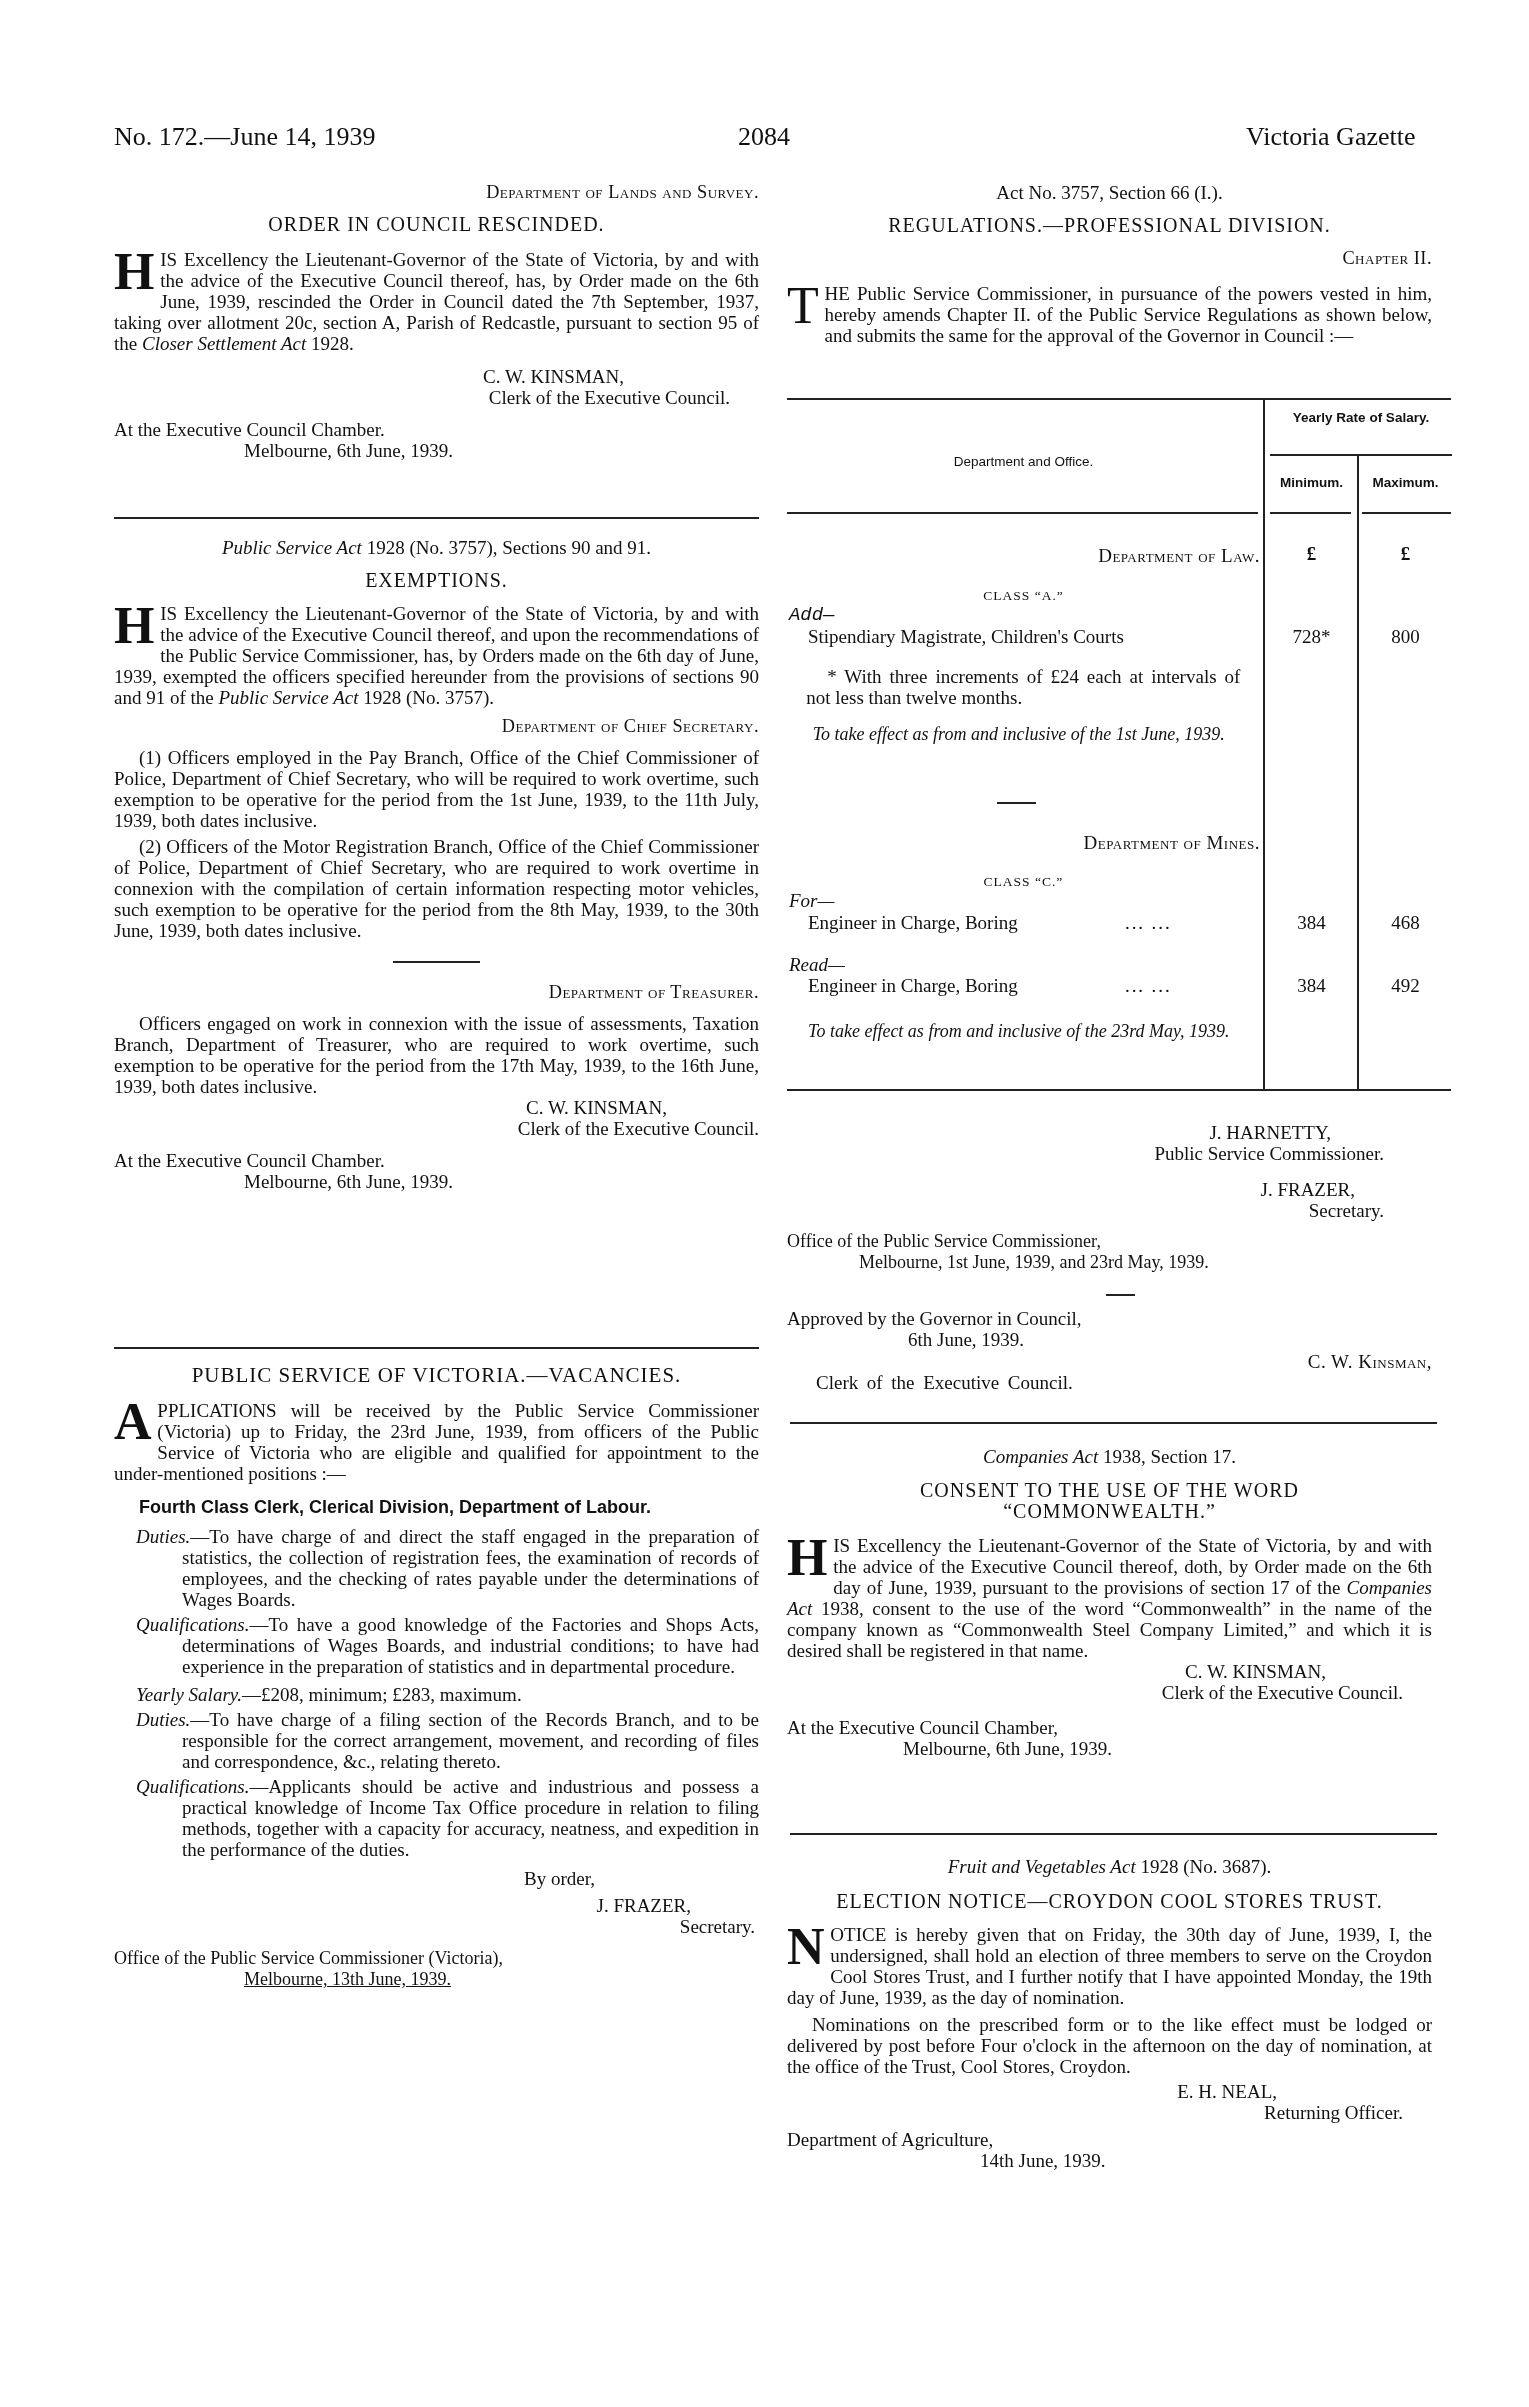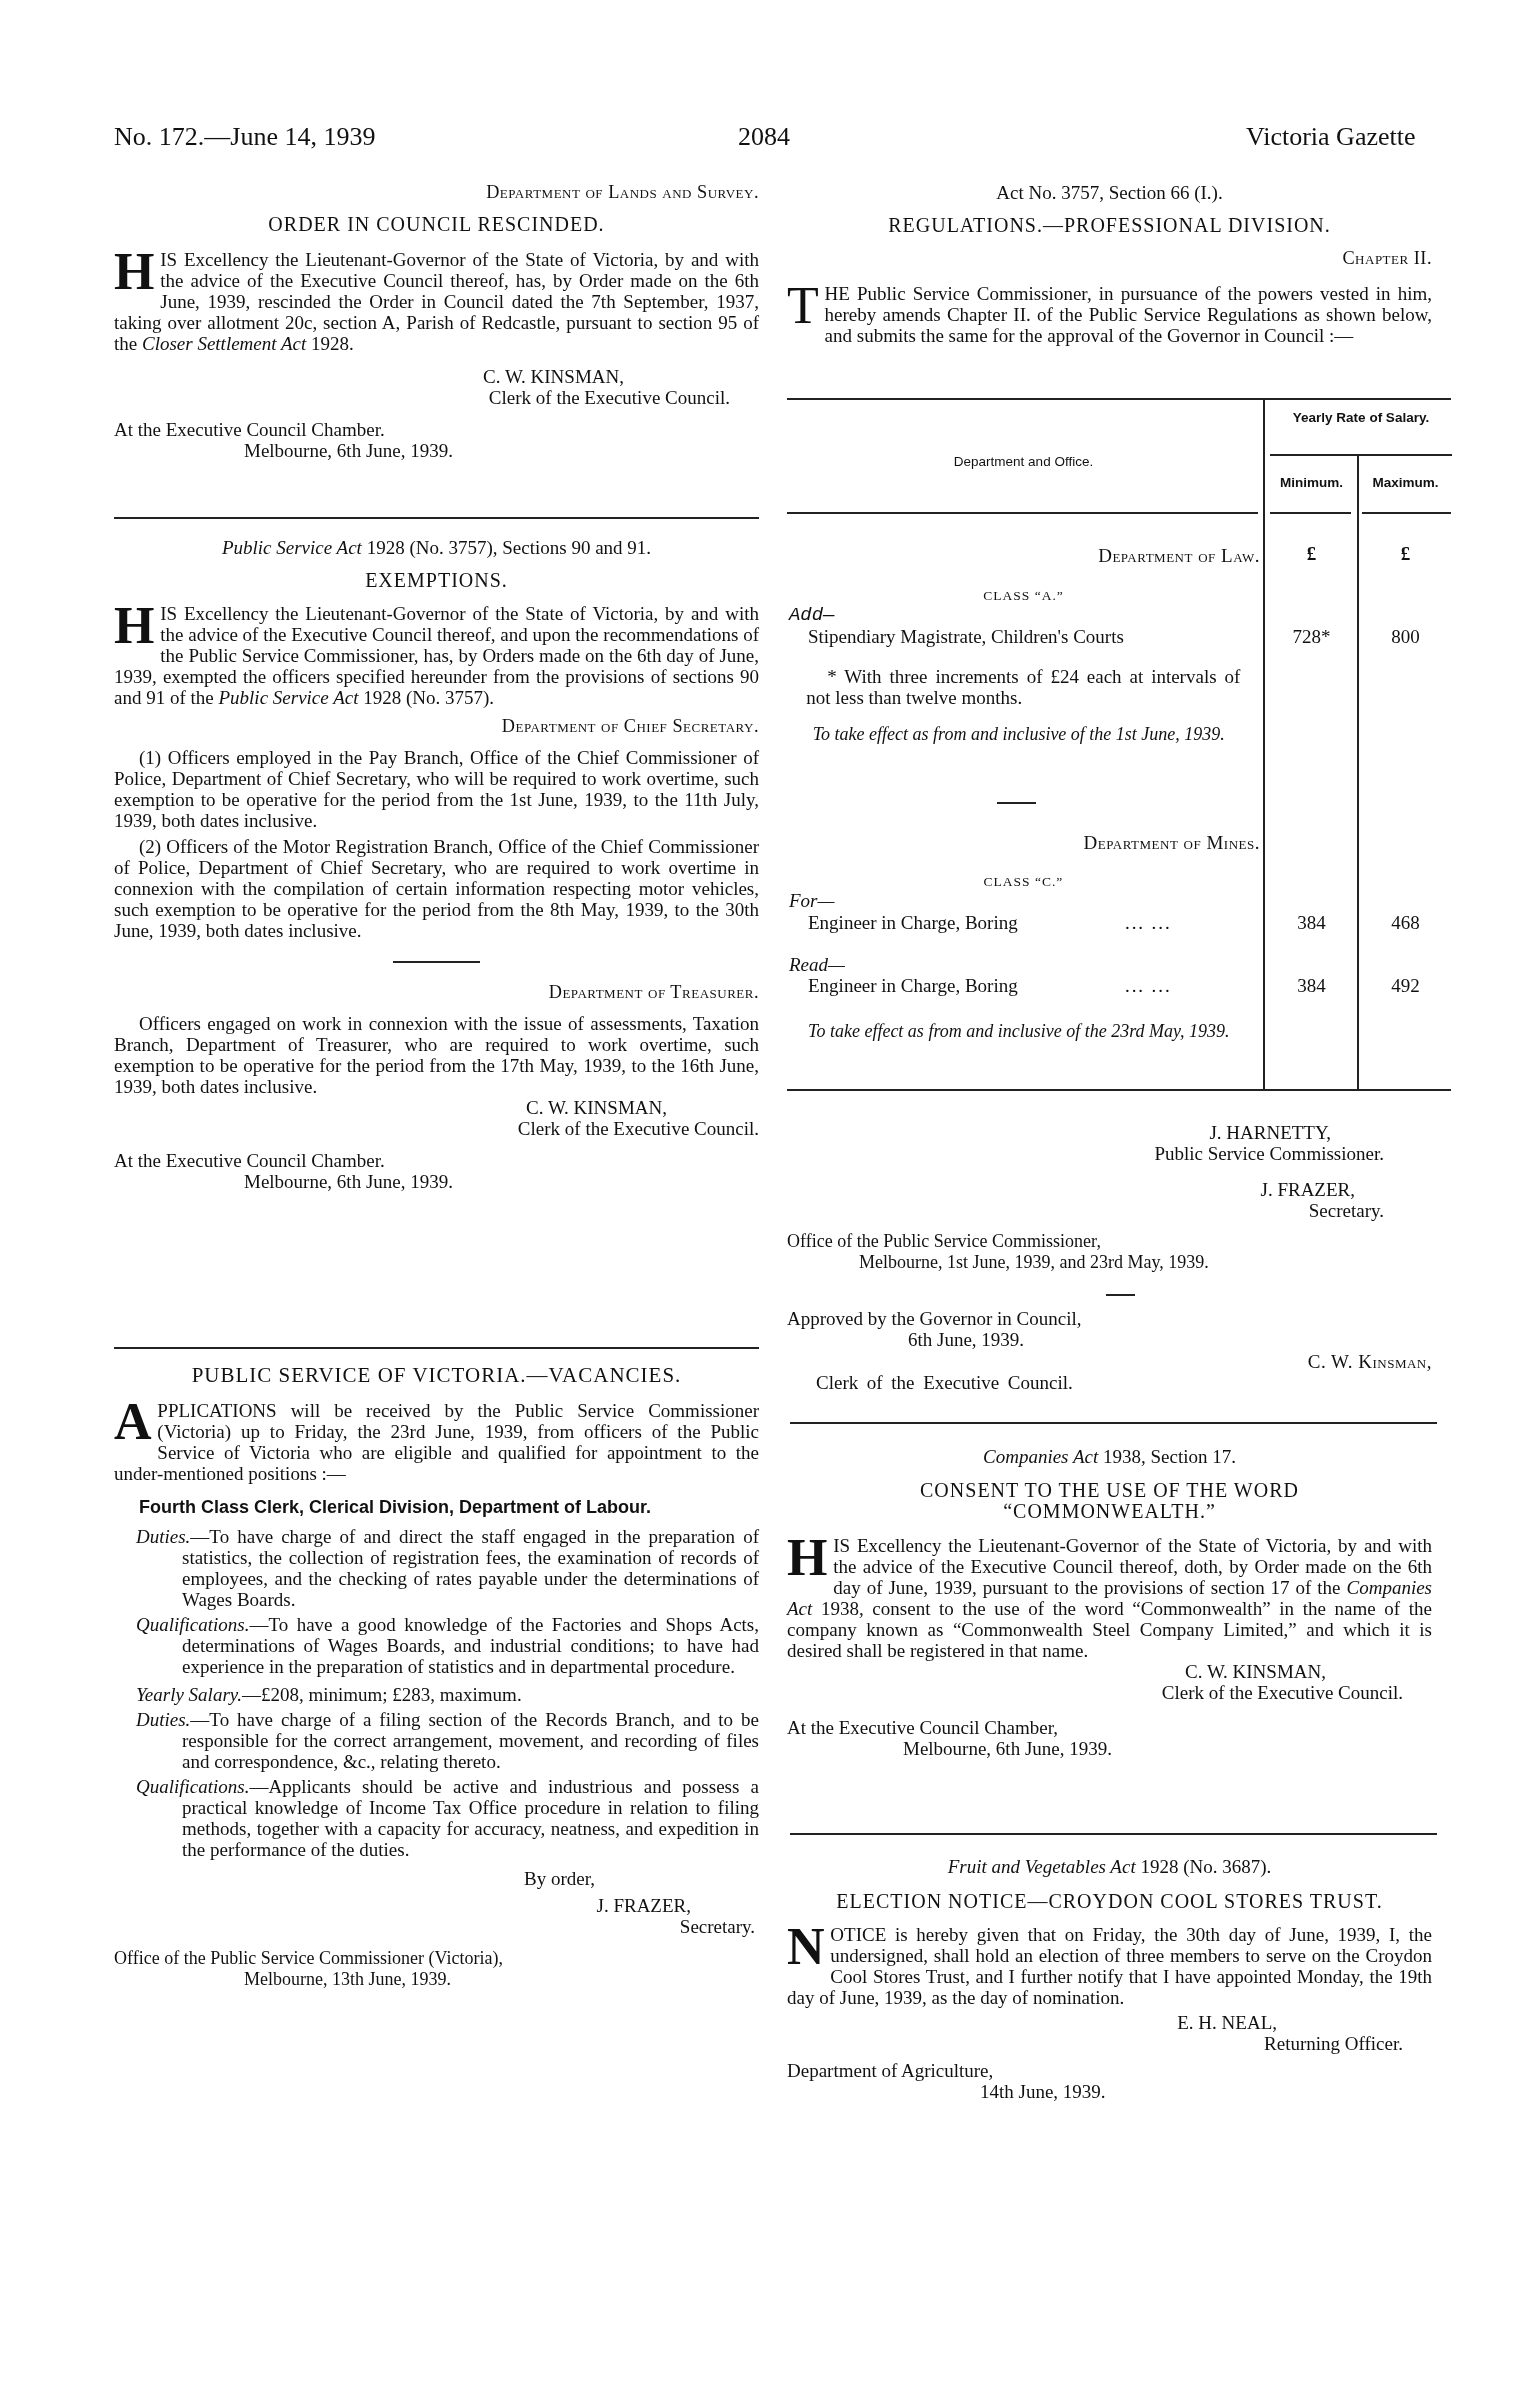--- a/index.html
+++ b/index.html
@@ -89,21 +89,21 @@
     <p class="body hang" style="margin-top:7.7px;"><em>Yearly Salary.</em><span>—£208, minimum; £283, maximum.</span></p>
     <p class="body hang" style="margin-top:3.9px;"><em>Duties.</em><span>—To have charge of a filing section of the Records Branch, and to be responsible for the correct arrangement, movement, and recording of files and correspondence, &amp;c., relating thereto.</span></p>
     <p class="body hang" style="margin-top:3.9px;"><em>Qualifications.</em><span>—Applicants should be active and industrious and possess a practical knowledge of Income Tax Office procedure in relation to filing methods, together with a capacity for accuracy, neatness, and expedition in the performance of the duties.</span></p>
     <div class="sig" style="margin-top:7.7px;">
       <div style="padding-right:164px;">By order,</div>
       <div style="padding-right:68px; margin-top:5.8px;">J. FRAZER,</div>
       <div style="padding-right:3.9px;">Secretary.</div>
     </div>
     <div class="place" style="margin-top:11.6px; font-size:18px;">
       <div>Office of the Public Service Commissioner (Victoria),</div>
-      <div style="padding-left:130px;">Melbourne, 13th June, 1939.</div>
+      <div style="padding-left:130px;text-decoration:underline;">Melbourne, 13th June, 1939.</div>
     </div>
   </div>
 
   <div class="col colR" style="top:182px;">
     <div class="center" style="font-size:19px;">Act No. 3757, Section 66 (I.).</div>
     <div class="center title" style="margin-top:9.7px;">REGULATIONS.—PROFESSIONAL DIVISION.</div>
     <div class="center sc" style="margin-top:11.6px;">Chapter II.</div>
     <p class="body" style="margin-top:13.5px;"><span class="drop" style="font-weight:normal;">T</span><span>HE Public Service Commissioner, in pursuance of the powers vested in him, hereby amends Chapter II. of the Public Service Regulations as shown below, and submits the same for the approval of the Governor in Council :—</span></p>
   </div>
 
@@ -188,20 +188,21 @@
       <div>At the Executive Council Chamber,</div>
       <div style="padding-left:116px;">Melbourne, 6th June, 1939.</div>
     </div>
   </div>
   <div class="rule" style="left:790px; top:1833px; width:647px;"></div>
 
   <div class="col colR" style="top:1856px;">
     <div class="center" style="font-size:19px;"><em>Fruit and Vegetables Act</em><span> 1928 (No. 3687).</span></div>
     <div class="center title" style="margin-top:11.6px;">ELECTION NOTICE—CROYDON COOL STORES TRUST.</div>
     <p class="body" style="margin-top:11.6px;"><span class="drop">N</span><span>OTICE is hereby given that on Friday, the 30th day of June, 1939, I, the undersigned, shall hold an election of three members to serve on the Croydon Cool Stores Trust, and I further notify that I have appointed Monday, the 19th day of June, 1939, as the day of nomination.</span></p>
+    <p class="body indent" style="margin-top:5.8px;">Nominations on the prescribed form or to the like effect must be lodged or delivered by post before Four o'clock in the afternoon on the day of nomination, at the office of the Trust, Cool Stores, Croydon.</p>
     <div class="sig" style="margin-top:3.9px; padding-right:29px;">
       <div style="padding-right:126px;">E. H. NEAL,</div>
       <div>Returning Officer.</div>
     </div>
     <div class="place" style="margin-top:5.8px;">
       <div>Department of Agriculture,</div>
       <div style="padding-left:193px;">14th June, 1939.</div>
     </div>
   </div>
 

